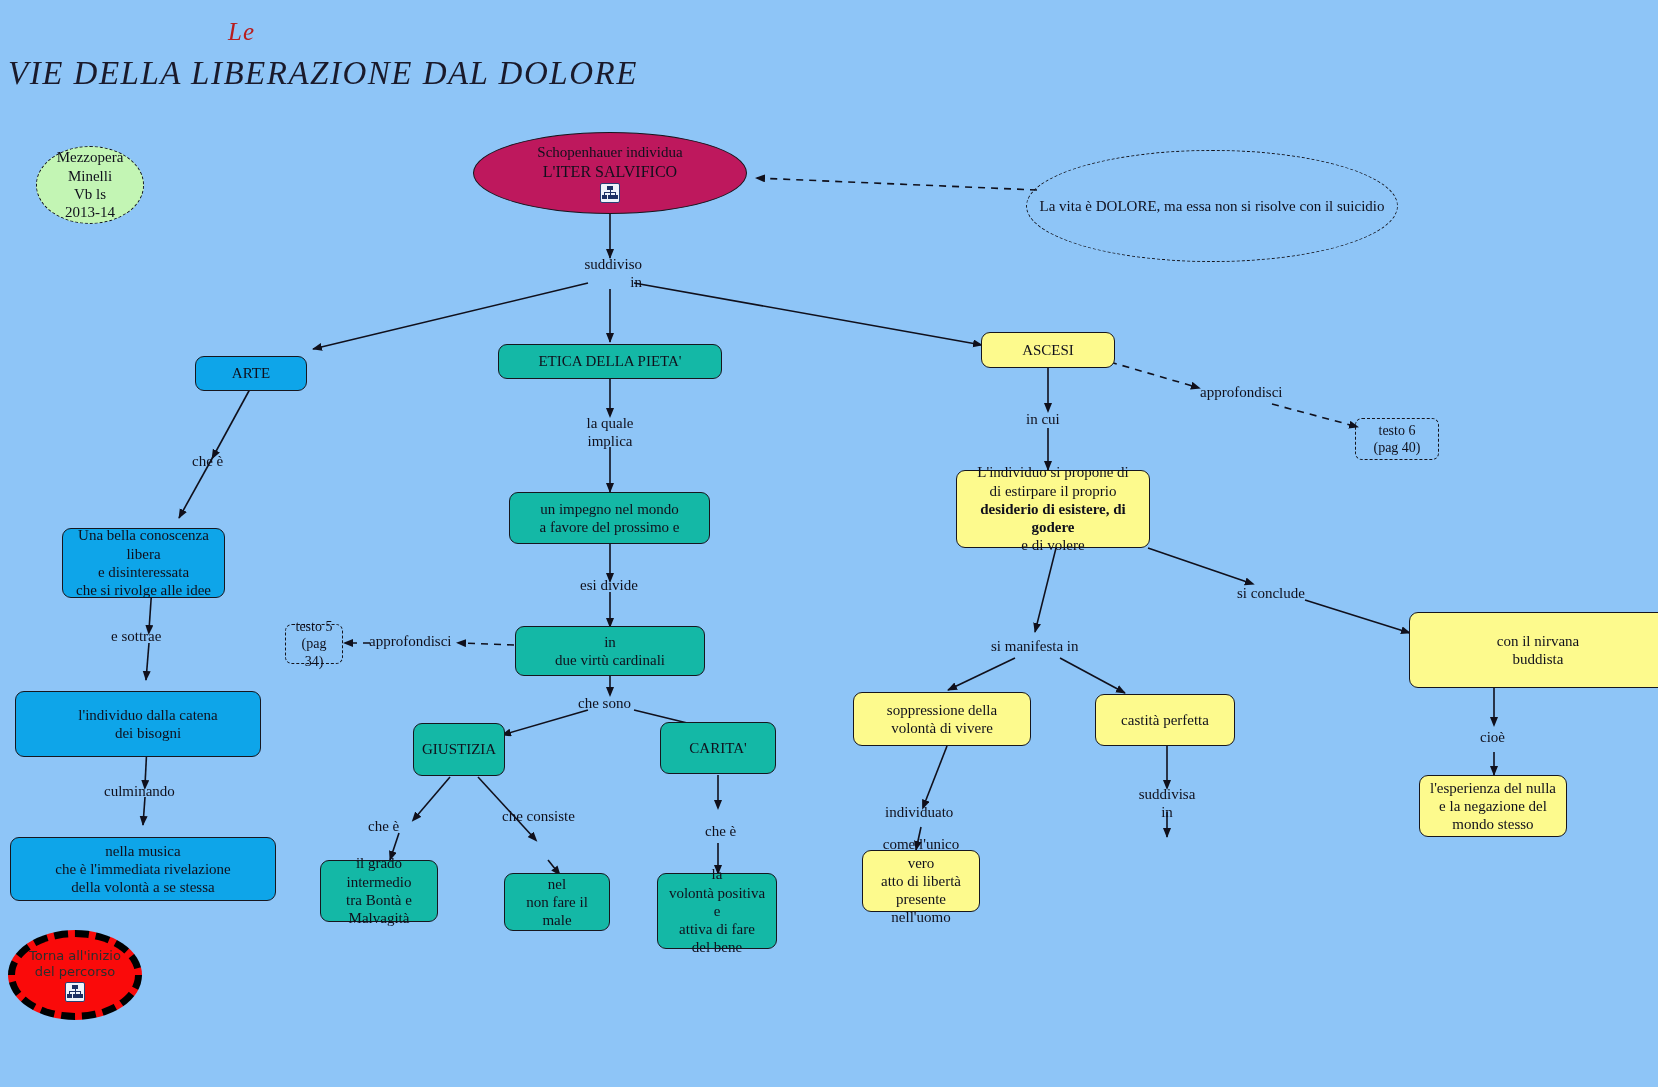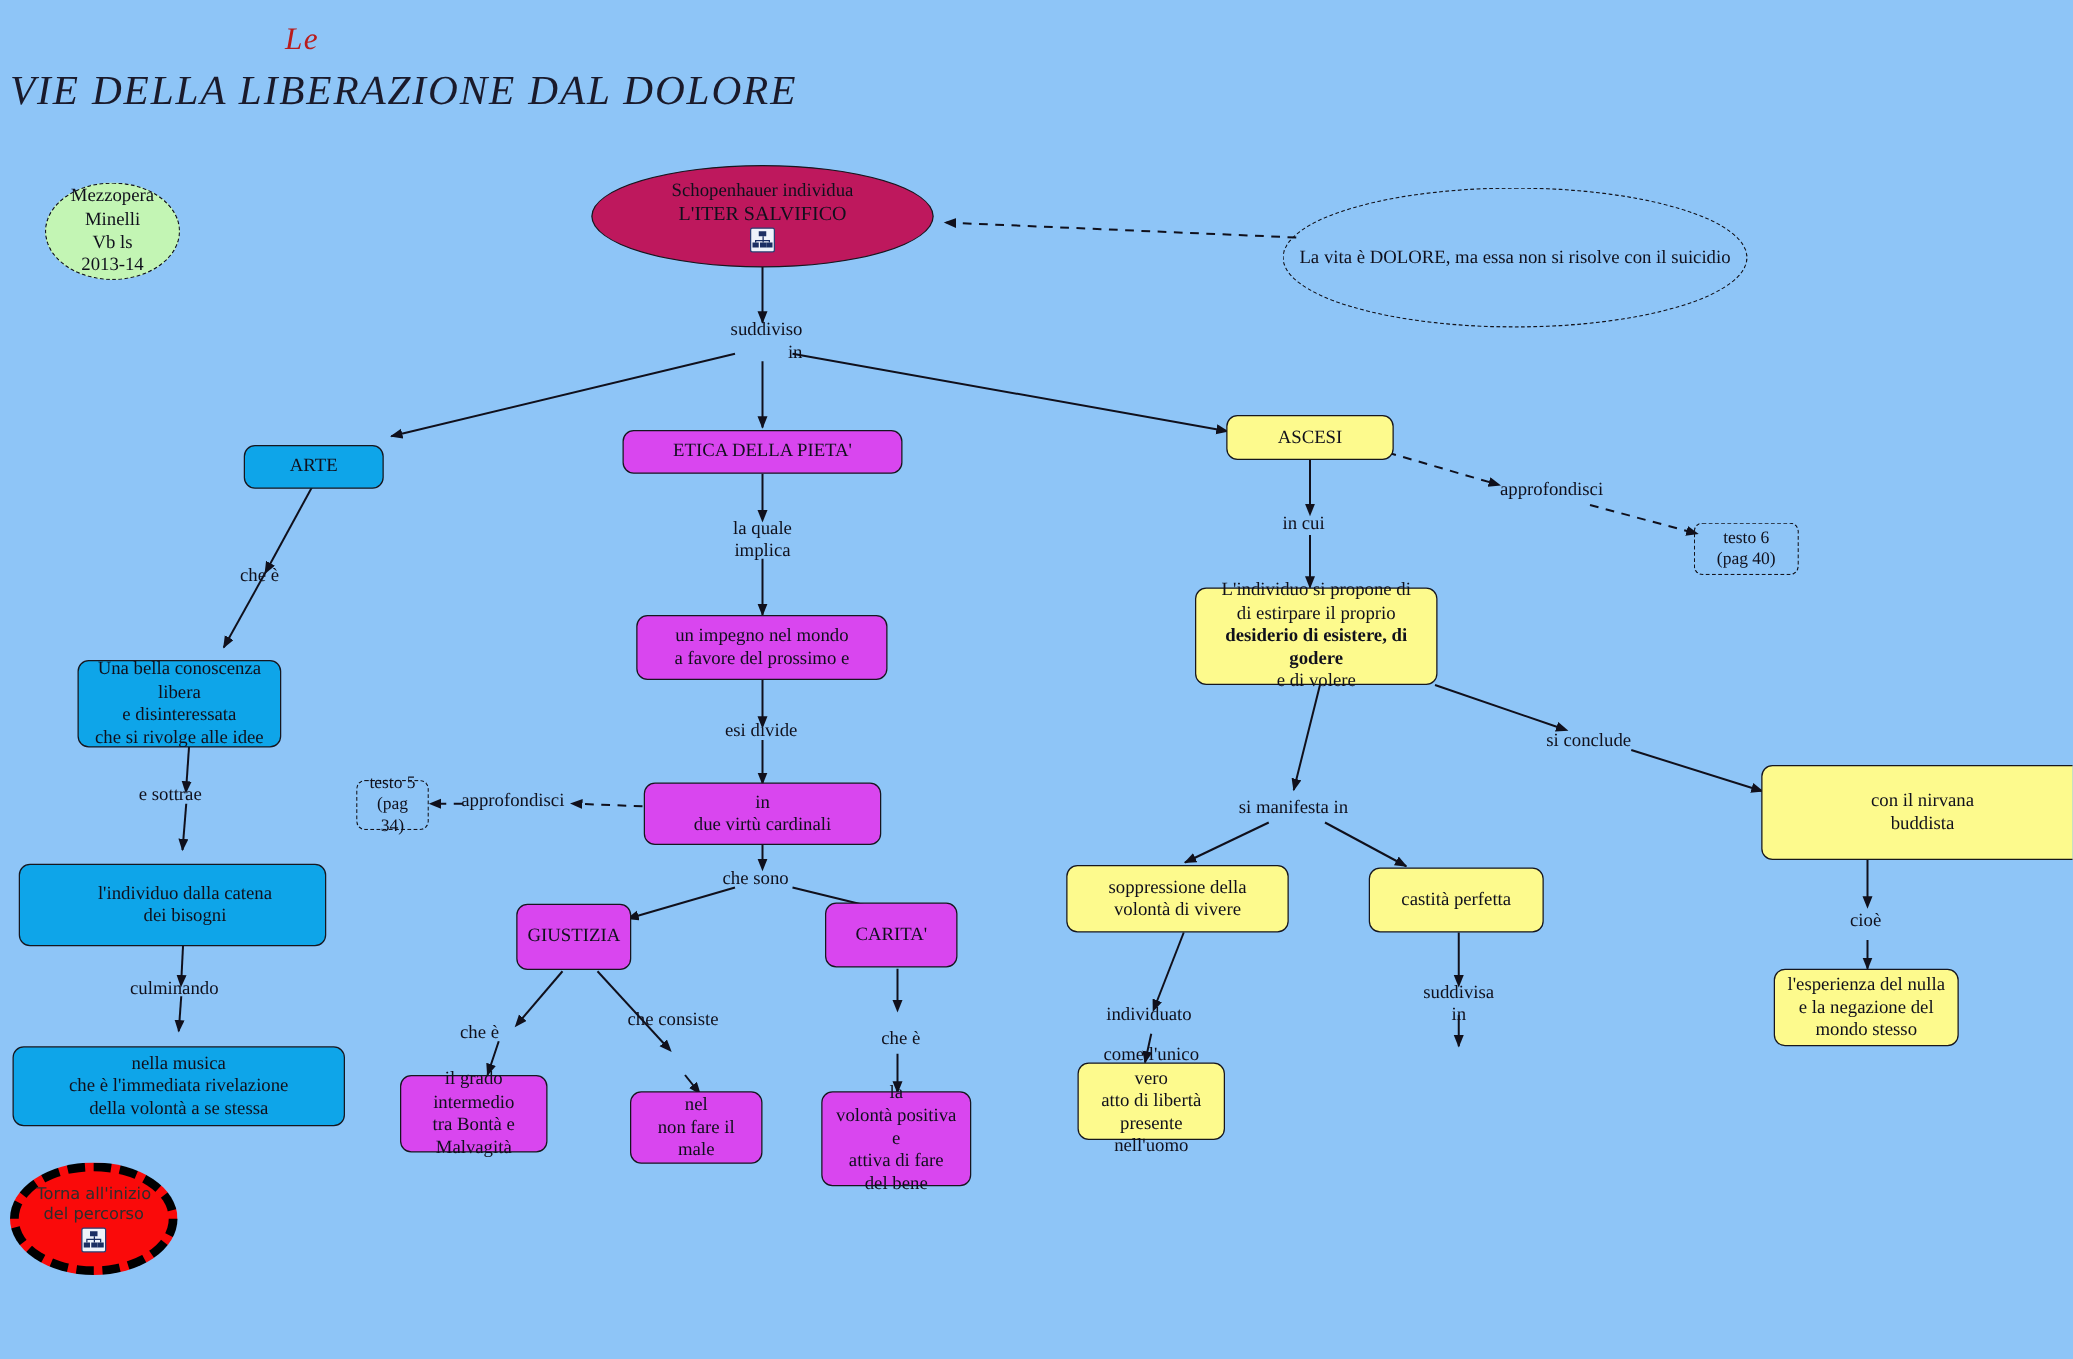--- a/index.html
+++ b/index.html
@@ -36,21 +36,21 @@
     text-align:center;
     color:#10101c;
     font-size:15px;line-height:1.22;
     border:1.3px solid #16161e;
     border-radius:9px;
     padding:4px 8px;
     z-index:3;
   }
   .node .txt{width:100%;}
 
-  .orange{background:#d946ef;}
+  .orange{background:#14b8a6;}
   .yellow{background:#fdfa8d;}
   .white{background:#0ea5e9;margin-top:12px;}
   .greenell{background:#be185d;border-radius:50%;}
   .dashed-rect{background:transparent;border:1.6px dashed #14141c;border-radius:7px;}
   .dashed-ell{background:transparent;border:1.6px dashed #14141c;border-radius:50%;}
 
   
   .lbl{
     position:absolute;
     font-size:15px;line-height:1.18;
@@ -297,21 +297,21 @@
   </div>
 
   <div class="lbl" style="left:578px;top:695px;">
     <span>che sono</span>
   </div>
 
   <div class="node orange" style="left:413px;top:723px;width:92px;height:53px;">
     <div class="txt">GIUSTIZIA</div>
   </div>
 
-  <div class="node orange" style="left:660px;top:722px;width:106px;height:52px;">
+  <div class="node orange" style="left:660px;top:722px;width:116px;height:52px;">
     <div class="txt">CARITA'</div>
   </div>
 
   <div class="lbl" style="left:368px;top:818px;">
     <span>che è</span>
   </div>
   <div class="lbl" style="left:502px;top:808px;">
     <span>che consiste</span>
   </div>
   <div class="lbl" style="left:705px;top:823px;">

